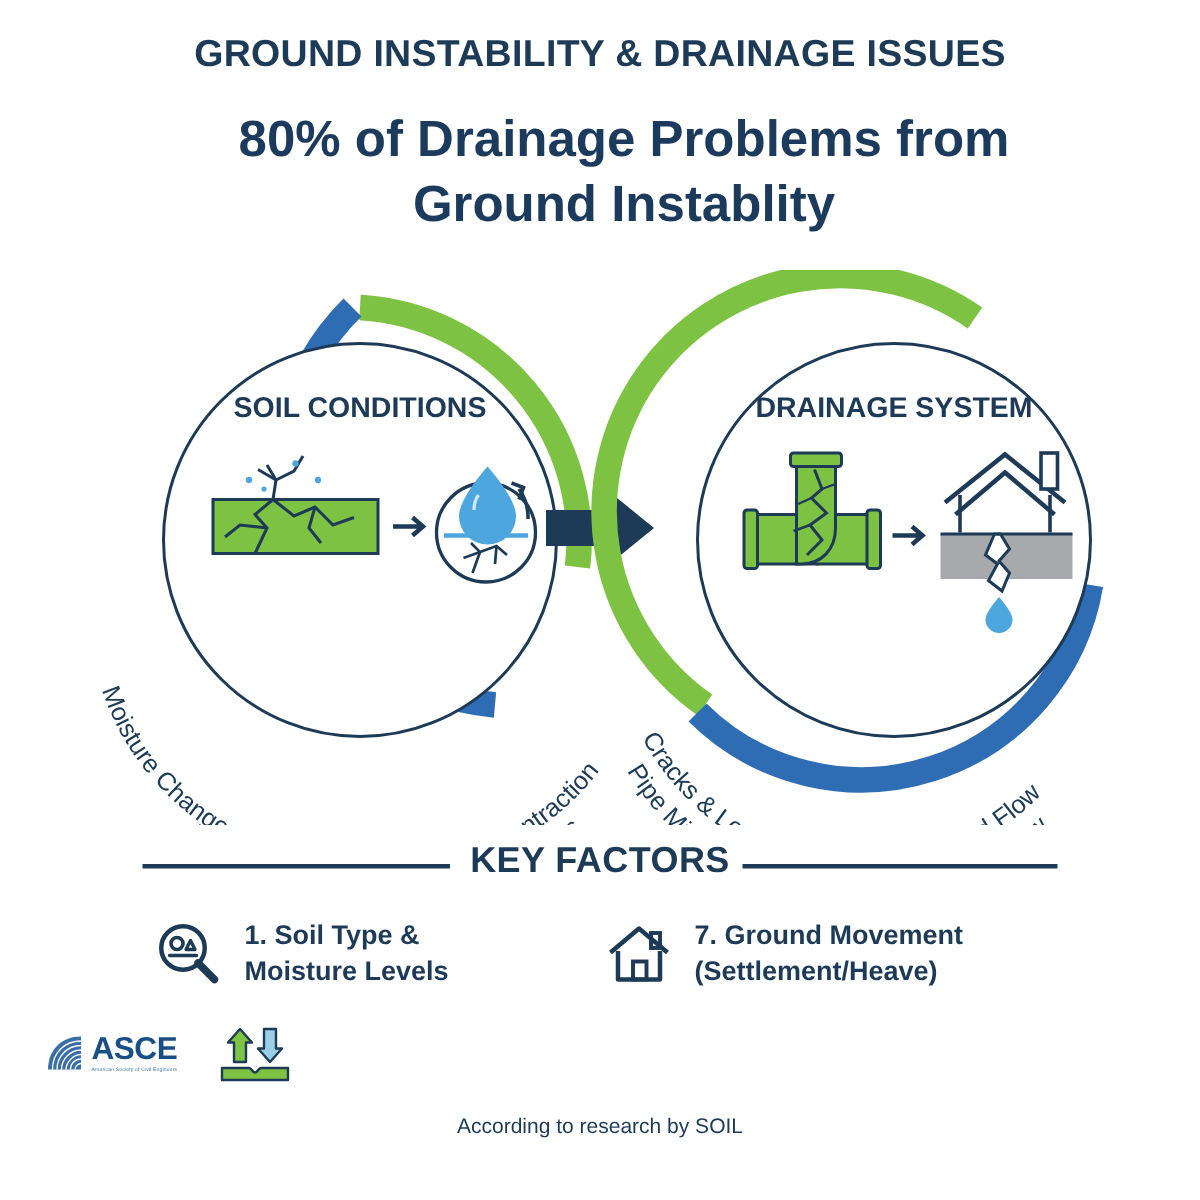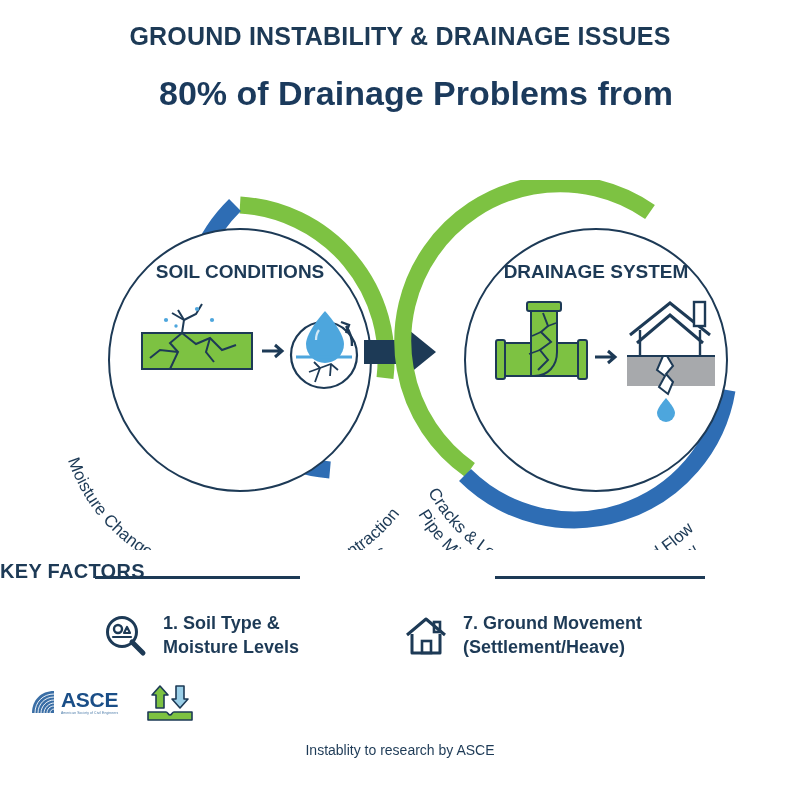--- a/index.html
+++ b/index.html
@@ -49,21 +49,22 @@
   
   .diagram {
     position: absolute;
     left: 0; top: 180px;
     width: 800px; height: 370px;
   }
   .kf-title {
     position: absolute;
     left: 0; top: 560px;
     width: 800px;
-    font-size: 20px;
+    text-align: center;
+    font-size: 24px;
     font-weight: 700;
     letter-spacing: 0.3px;
     color: #1d3a56;
   }
   .kf-rule {
     position: absolute;
     top: 576px;
     height: 3px;
     background: #1d3a56;
   }
@@ -128,20 +129,21 @@
   }
 </style>
 </head>
 <body>
 
 <div class="stage">
 
   <div class="eyebrow">GROUND INSTABILITY &amp; DRAINAGE ISSUES</div>
   <div class="headline">
     <div>80% of Drainage Problems from</div>
+    <div>Ground Instablity</div>
   </div>
 
   <svg class="diagram" viewBox="0 0 800 370">
     <defs>
       <path id="arcMoisture" d="M 68 280 A 175 175 0 0 0 238 400" fill="none"></path>
       <path id="arcExpansion" d="M 250 402 A 175 175 0 0 0 420 300" fill="none"></path>
       <path id="arcPressure" d="M 262 424 A 190 190 0 0 0 428 320" fill="none"></path>
       <path id="arcCracks" d="M 428 312 A 175 175 0 0 0 580 404" fill="none"></path>
       <path id="arcPipeMis" d="M 418 334 A 192 192 0 0 0 580 428" fill="none"></path>
       <path id="arcFlow1" d="M 600 400 A 175 175 0 0 0 732 290" fill="none"></path>
@@ -302,15 +304,15 @@
       </div>
     </div>
 
     <svg class="heave-icon" viewBox="0 0 52 40">
       <path d="M16 4 L24 13 L20 13 L20 26 L12 26 L12 13 L8 13 Z" fill="#7dc242" stroke="#1d3a56" stroke-width="1.6" stroke-linejoin="round"></path>
       <path d="M36 26 L28 17 L32 17 L32 4 L40 4 L40 17 L44 17 Z" fill="#9bcfe8" stroke="#1d3a56" stroke-width="1.6" stroke-linejoin="round"></path>
       <path d="M4 30 L22 30 C24 30 24 33 26 33 C28 33 28 30 30 30 L48 30 L48 38 L4 38 Z" fill="#7dc242" stroke="#1d3a56" stroke-width="1.6" stroke-linejoin="round"></path>
     </svg>
   </div>
 
-  <div class="source">Instablity to research by ASCE</div>
+  <div class="source">According to research by SOIL</div>
 
 </div>
 
 </body></html>

